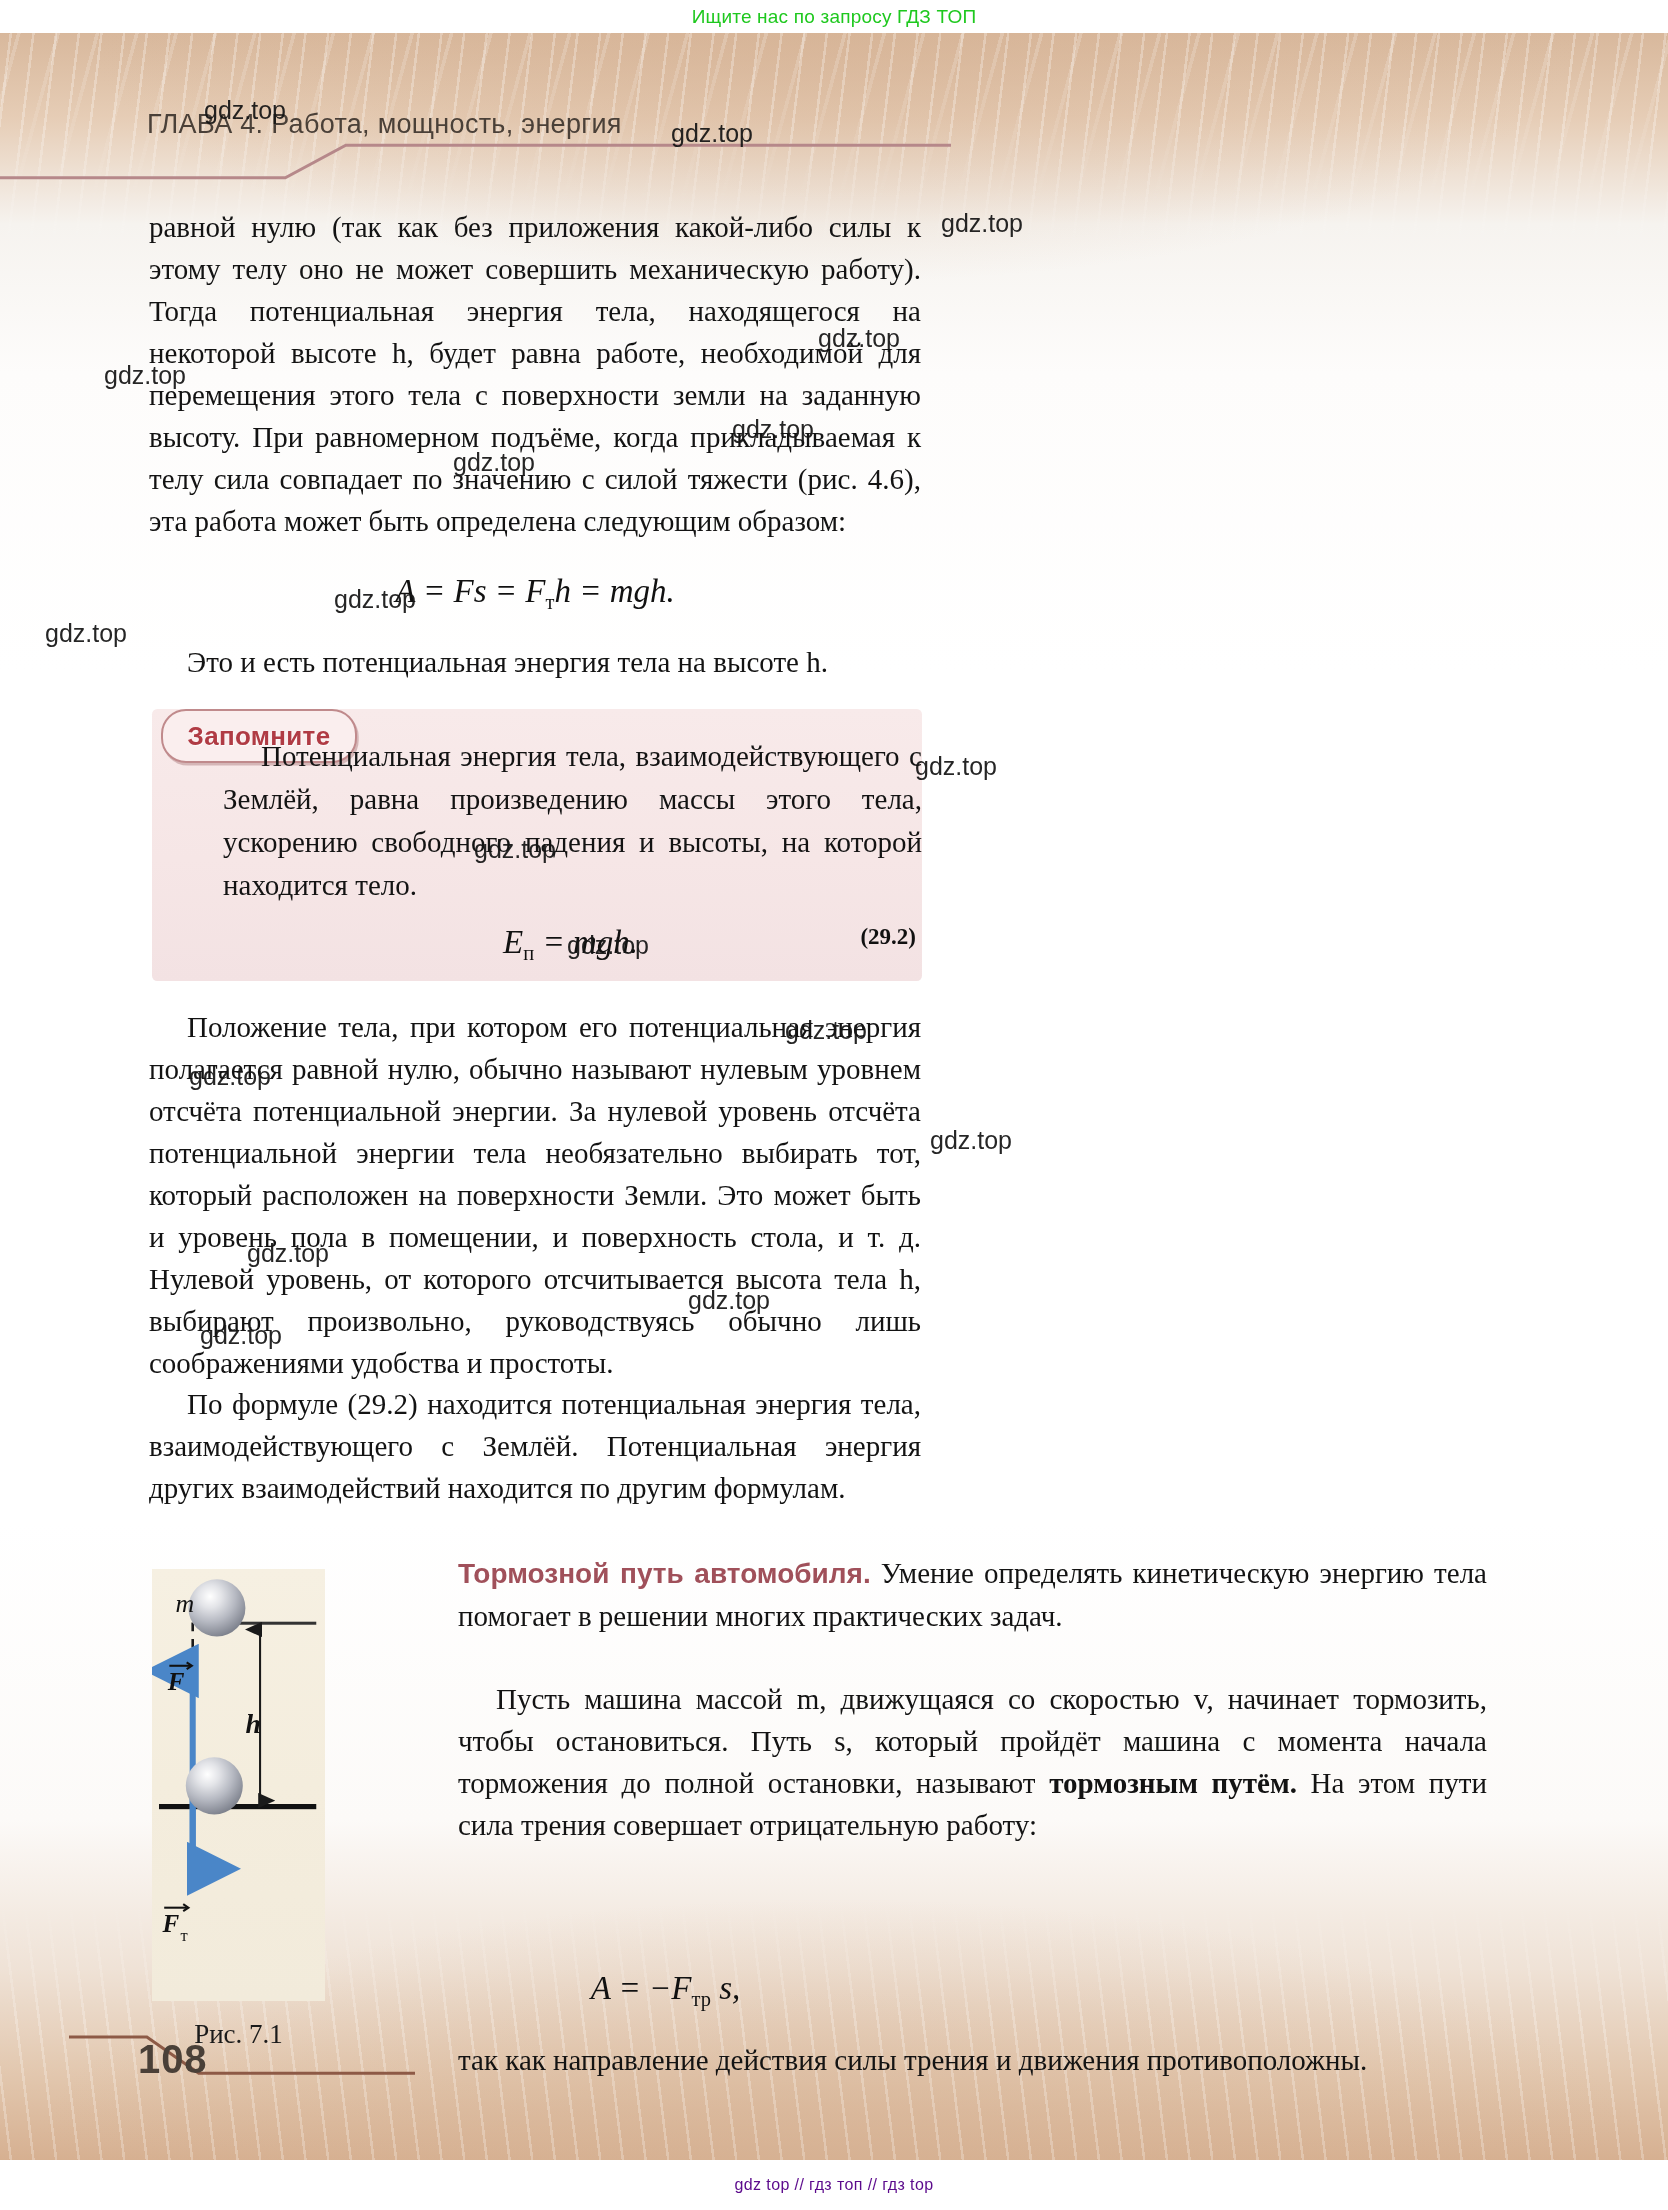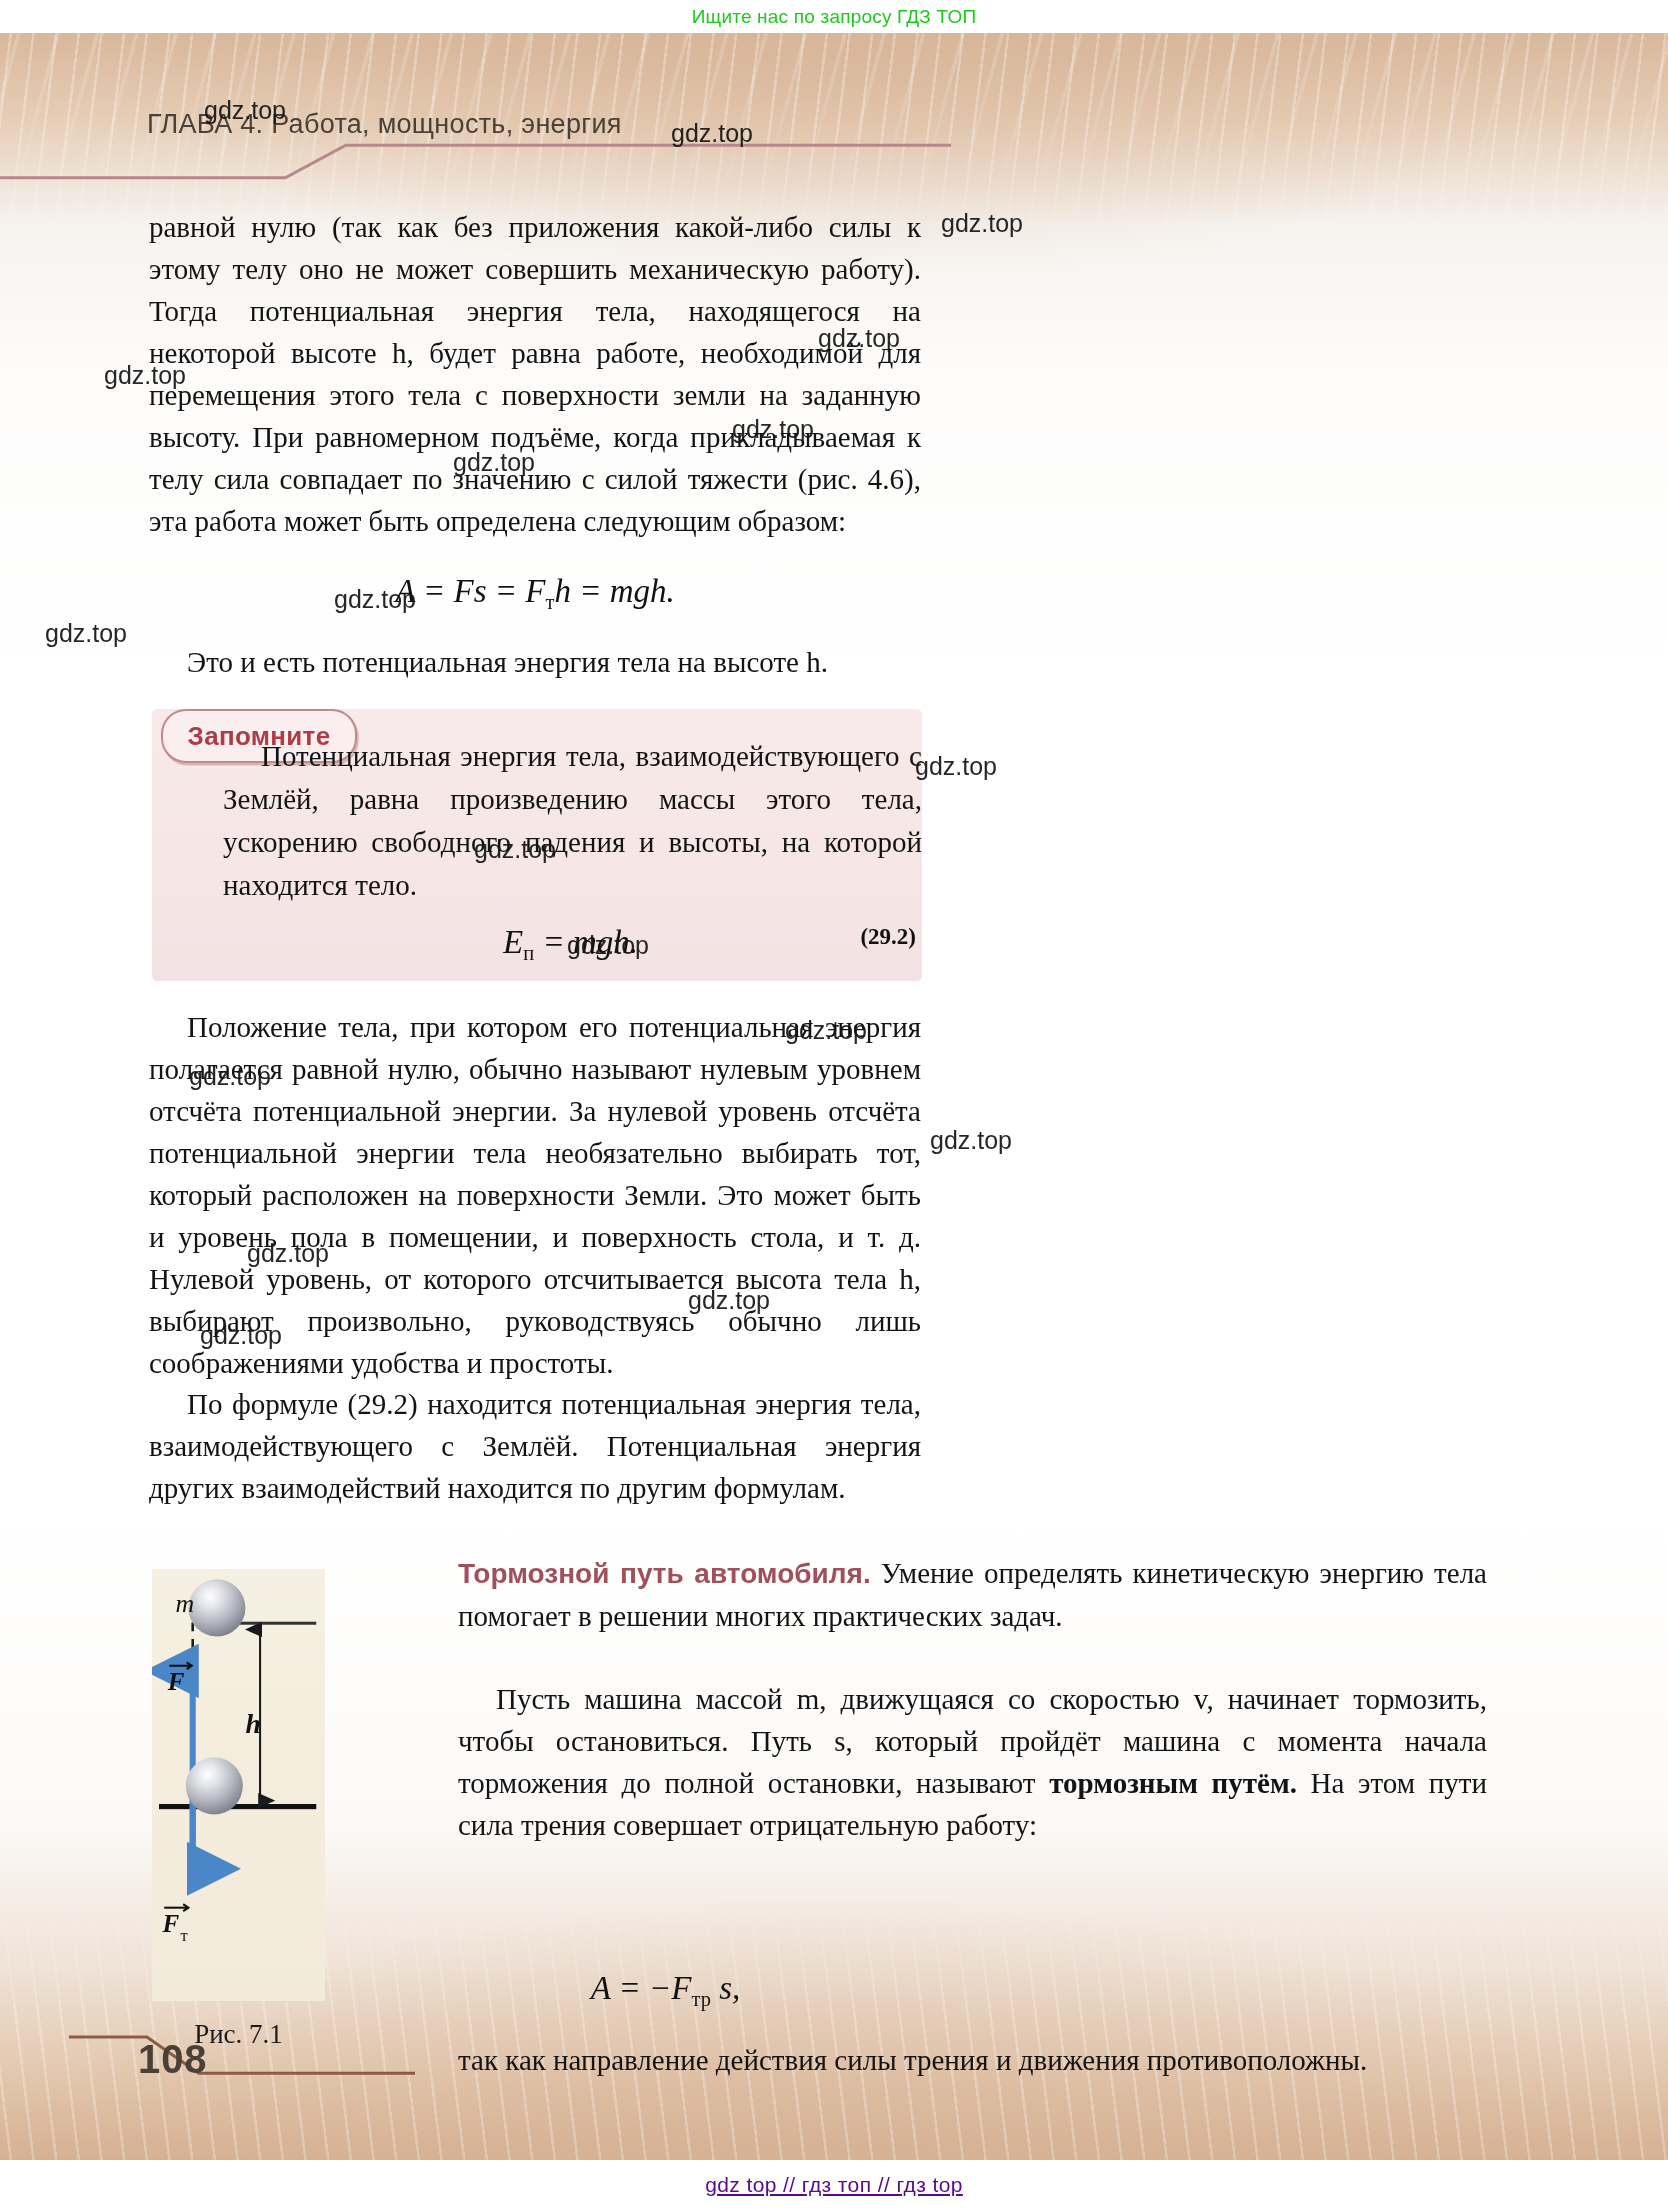--- a/index.html
+++ b/index.html
@@ -13,21 +13,21 @@
   
   .band{
     position:absolute;left:0;width:1668px;
     background:#ffffff;z-index:60;
     display:flex;align-items:center;justify-content:center;
     font-family:"Liberation Sans", sans-serif;
   }
   #top-band{top:0;height:33px;}
   #bottom-band{top:2160px;height:50px;}
   #top-band .txt{color:#1ec81e;font-size:19px;letter-spacing:0.2px;}
-  #bottom-band .txt{color:#5b0a8c;font-size:21px;letter-spacing:0.4px;text-decoration:underline;}
+  #bottom-band .txt{color:#5b0a8c;font-size:16px;letter-spacing:0.4px;}
 
   
   #page{
     position:absolute;left:0;top:33px;width:1668px;height:2127px;
     overflow:hidden;
     background:
       radial-gradient(ellipse 1038px 346px at 50% 0%, rgba(214,178,148,.55), rgba(214,178,148,0) 72%),
       radial-gradient(ellipse 1124px 363px at 50% 100%, rgba(214,178,148,.55), rgba(214,178,148,0) 72%),
       linear-gradient(180deg,#d8b89c 0%, #e6cdb6 4%, #f6f3ef 9%, #fdfcfb 16%, #ffffff 30%,
                       #ffffff 70%, #fcfaf8 84%, #efe2d6 91%, #e2c7ae 96%, #d6b091 100%);

